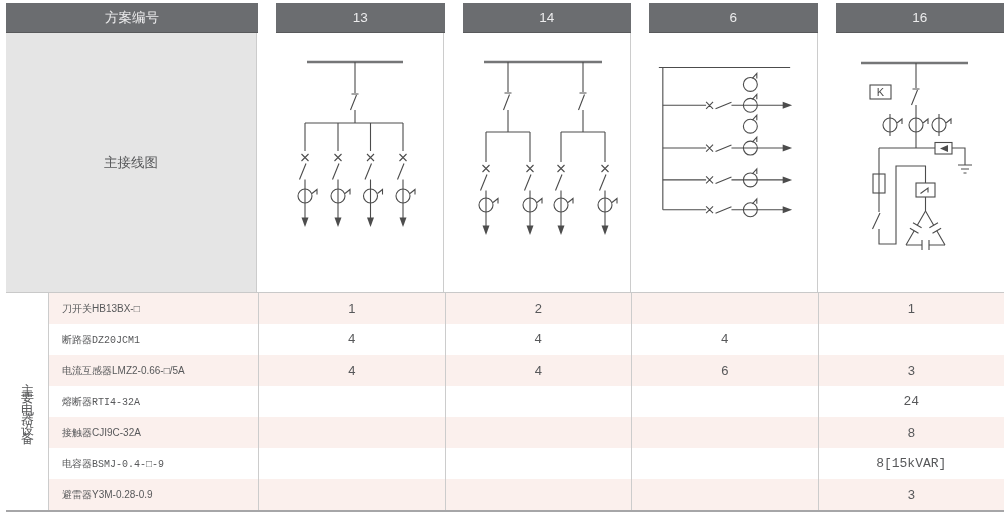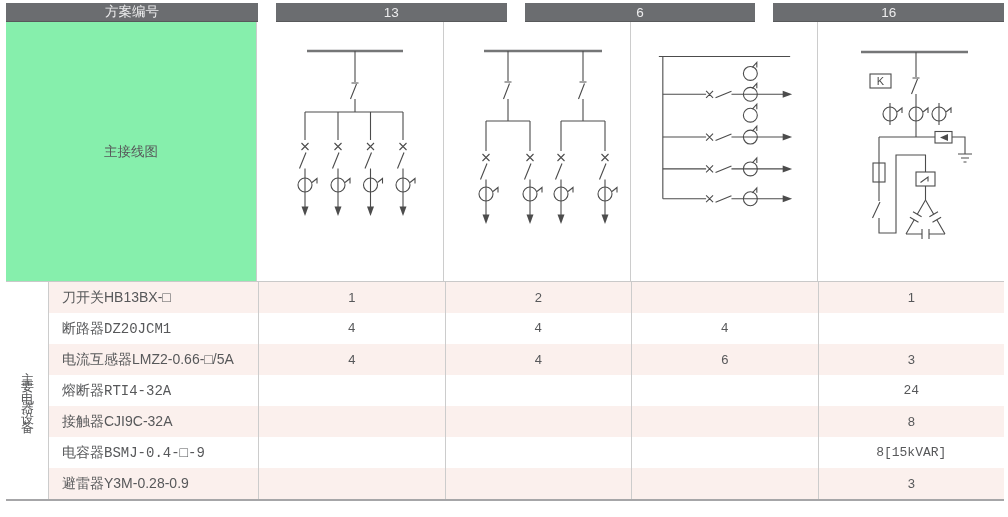--- a/index.html
+++ b/index.html
@@ -5,34 +5,34 @@
   * { box-sizing: border-box; margin: 0; padding: 0; }
   html,body { background:#ffffff; }
   body {
     width: 1008px; height: 517px;
     font-family: "Liberation Sans", "DejaVu Sans", sans-serif;
     color:#57585a;
   }
   .page { width: 998px; margin: 3px 4px 0 6px; }
 
   
-  .header-row { display:flex; height:19px; }
+  .header-row { display:flex; height:30px; }
   .hcell {
     background:#6b6d70; color:#ececed; font-size:13.5px;
     display:flex; align-items:center; justify-content:center;
     border-bottom:1px solid #58595b;
   }
   .hcell-left { width:252px; }
   .hcell-col { flex:1 1 0; margin-left:18px; }
 
   
   .diagram-row { display:flex; height:259px; }
   .dcell-left {
     width:252px; display:flex; align-items:center; justify-content:center;
-    font-size:13.5px; color:#57585a; background:#86efac;
+    font-size:13.5px; color:#57585a; background:#e5e5e5;
   }
   .dcell {
     flex:1 1 0; border-left:1px solid #cccccc; background:#fff;
     display:flex; align-items:center; justify-content:center;
   }
   svg { display:block; }
   .w   { stroke:#4c4c4c; stroke-width:1.1; fill:none; }
   .bus { stroke:#757677; stroke-width:2.6; fill:none; }
   .fillshape { fill:#4c4c4c; stroke:none; }
   .kTxt { font-size:11px; fill:#4c4c4c; }
@@ -48,38 +48,39 @@
   .side-label {
     grid-row: 1 / span 7; grid-column: 1;
     writing-mode: vertical-lr; text-orientation: upright;
     letter-spacing: 10px;
     display:flex; align-items:center; justify-content:center;
     font-size:13px; color:#57585a; background:#fff;
   }
   .name-cell {
     border-left:1px solid #cccccc;
     display:flex; align-items:center;
-    padding-left:13px; font-size:14px; color:#57585a;
+    padding-left:13px; font-size:10px; color:#57585a;
   }
   .val-cell {
     border-left:1px solid #cccccc;
     display:flex; align-items:center; justify-content:center;
     font-size:13px; color:#57585a;
   }
   .pink { background:#fbf0ed; }
   .white { background:#ffffff;font-family:Liberation Mono, monospace; }
 </style>
 </head>
 <body>
 
 <div class="page">
 
   <div class="header-row">
     <div class="hcell hcell-left">方案编号</div>
     <div class="hcell hcell-col">13</div>
+    <div class="hcell hcell-col">14</div>
     <div class="hcell hcell-col">6</div>
     <div class="hcell hcell-col">16</div>
   </div>
 
   <div class="diagram-row">
     <div class="dcell-left">主接线图</div>
 
     <div class="dcell">
       <svg width="186" height="259" viewBox="0 0 186 259">
         <g>

